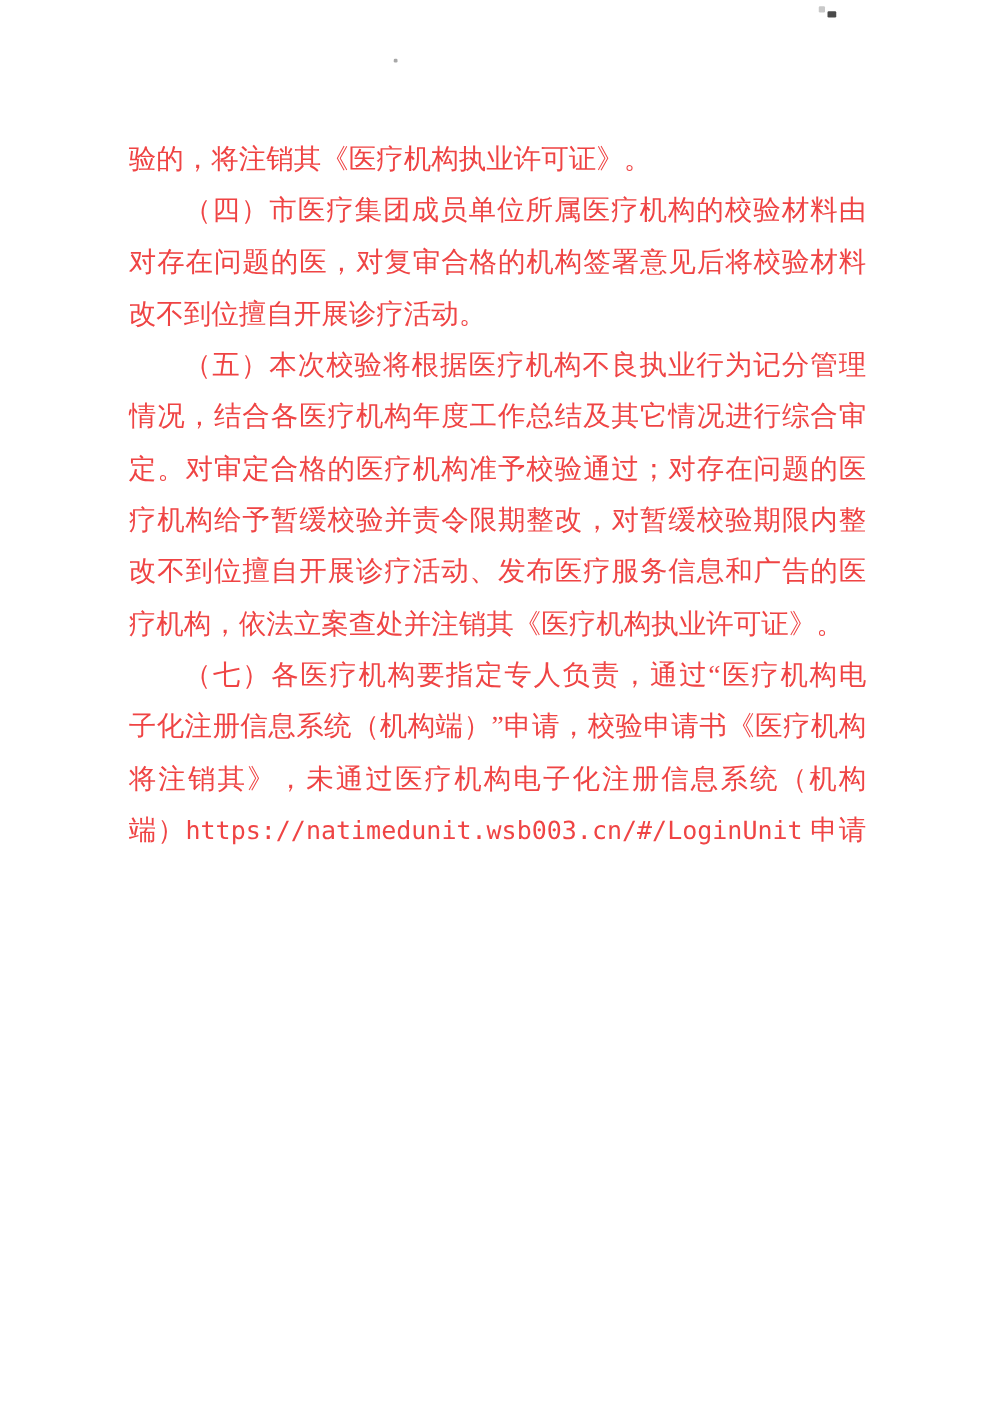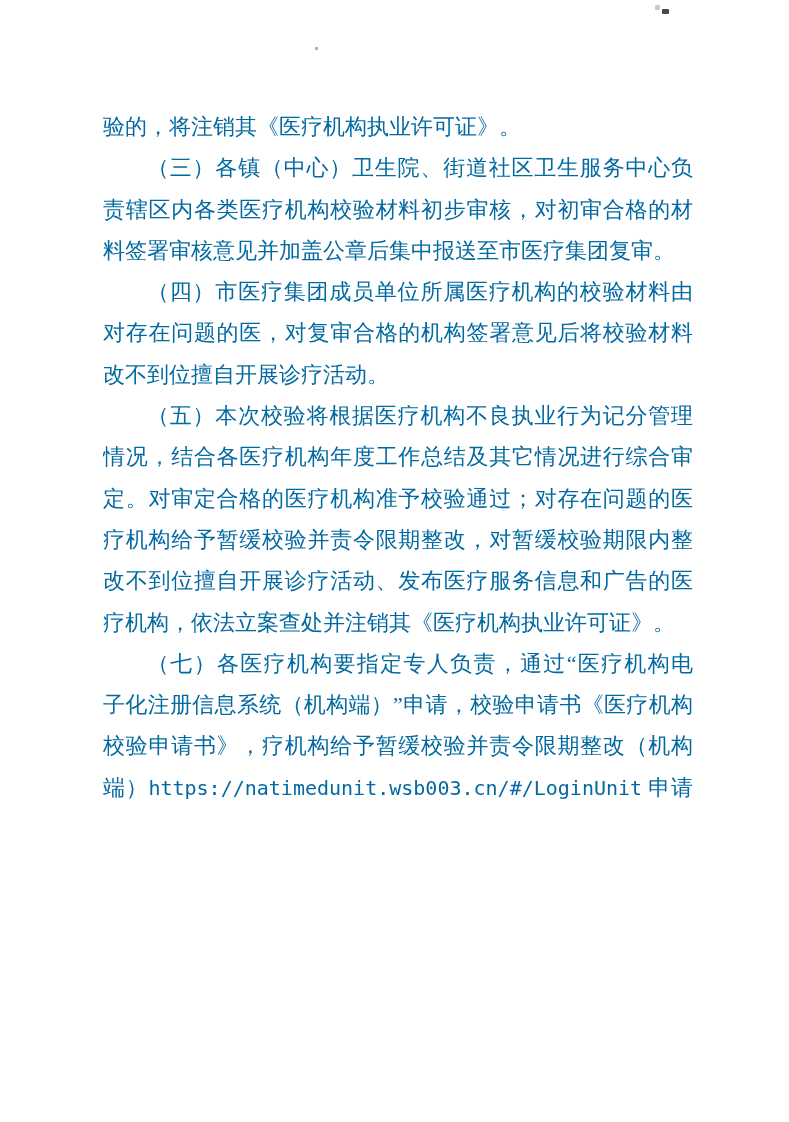--- a/index.html
+++ b/index.html
@@ -7,21 +7,21 @@
     padding: 0;
     background: #ffffff;
   }
   .page {
     position: relative;
     width: 789px;
     height: 1122px;
     background: #ffffff;
     overflow: hidden;
     font-family: "Liberation Serif", serif;
-    color: #0369a1;
+    color: #ef4444;
     text-decoration: underline;
   }
   .textblock {
     position: absolute;
     left: 103px;
     top: 106px;
     width: 590px;
     font-size: 22px;
     line-height: 41.3px;
     letter-spacing: 0;
@@ -58,43 +58,38 @@
   <div class="speck s1"></div>
   <div class="speck s2"></div>
   <div class="speck s3"></div>
 
   <div class="textblock">
 
     <div class="para">
       <div class="ln end">验的，将注销其《医疗机构执业许可证》。</div>
     </div>
 
-    <div class="para">
-      <div class="ln indent">（三）各镇（中心）卫生院、街道社区卫生服务中心负</div>
-      <div class="ln">责辖区内各类医疗机构校验材料初步审核，对初审合格的材</div>
-      <div class="ln end">料签署审核意见并加盖公章后集中报送至市医疗集团复审。</div>
-    </div>
 
     <div class="para">
       <div class="ln indent">（四）市医疗集团成员单位所属医疗机构的校验材料由</div>
       <div class="ln">对存在问题的医，对复审合格的机构签署意见后将校验材料</div>
       <div class="ln end">改不到位擅自开展诊疗活动。</div>
     </div>
 
     <div class="para">
       <div class="ln indent">（五）本次校验将根据医疗机构不良执业行为记分管理</div>
       <div class="ln">情况，结合各医疗机构年度工作总结及其它情况进行综合审</div>
       <div class="ln">定。对审定合格的医疗机构准予校验通过；对存在问题的医</div>
       <div class="ln">疗机构给予暂缓校验并责令限期整改，对暂缓校验期限内整</div>
       <div class="ln">改不到位擅自开展诊疗活动、发布医疗服务信息和广告的医</div>
       <div class="ln end">疗机构，依法立案查处并注销其《医疗机构执业许可证》。</div>
     </div>
 
 
     <div class="para">
       <div class="ln indent">（七）各医疗机构要指定专人负责，通过“医疗机构电</div>
       <div class="ln">子化注册信息系统（机构端）”申请，校验申请书《医疗机构</div>
-      <div class="ln">校验申请书》，疗机构给予暂缓校验并责令限期整改（机构</div>
+      <div class="ln">将注销其》，未通过医疗机构电子化注册信息系统（机构</div>
       <div class="ln"><span>端）</span><span class="url">https://natimedunit.wsb003.cn/#/LoginUnit</span><span> 申请的</span></div>
     </div>
 
   </div>
 </div>
 
 </body></html>

